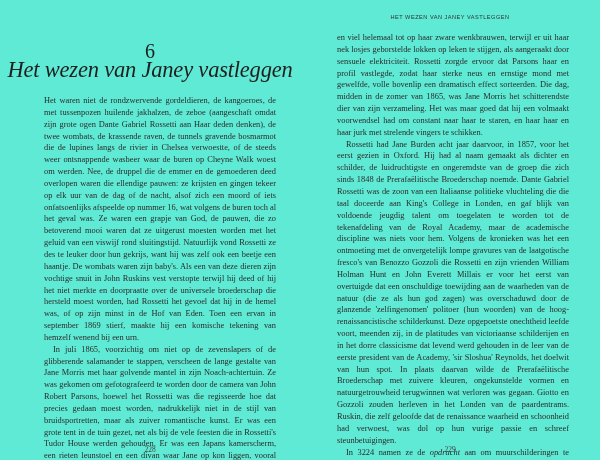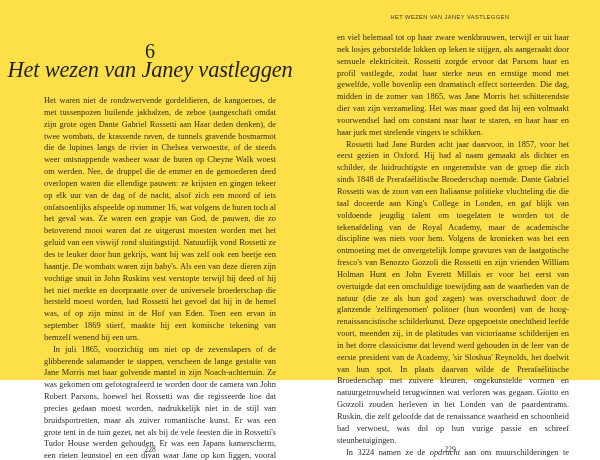--- a/index.html
+++ b/index.html
@@ -1,21 +1,21 @@
 <!DOCTYPE html>
 <html><head>
 <meta charset="utf-8">
 <style>
   html, body { margin:0; padding:0; }
   body {
     width:600px; height:460px; overflow:hidden; background:#ffffff;
     font-family:"DejaVu Serif", "Liberation Serif", serif; color:#2a2a2a;
     position:relative;
   }
-  .page { position:absolute; top:0; width:300px; height:380px; background:#fde047; }
+  .page { position:absolute; top:0; width:300px; height:460px; background:#5eead4; }
   .page.left { left:0; }
   .page.right { left:300px; }
   .chapter-num {
     position:absolute; top:40px; left:0; width:300px; text-align:center;
     font-family:"Liberation Serif", serif; font-size:20px; color:#1e1e1e;
   }
   .chapter-title {
     position:absolute; top:57px; left:0; width:300px; text-align:center;
     font-family:"Liberation Serif", serif; font-style:italic; font-size:22.5px; color:#1e1e1e;
     letter-spacing:-0.2px;

